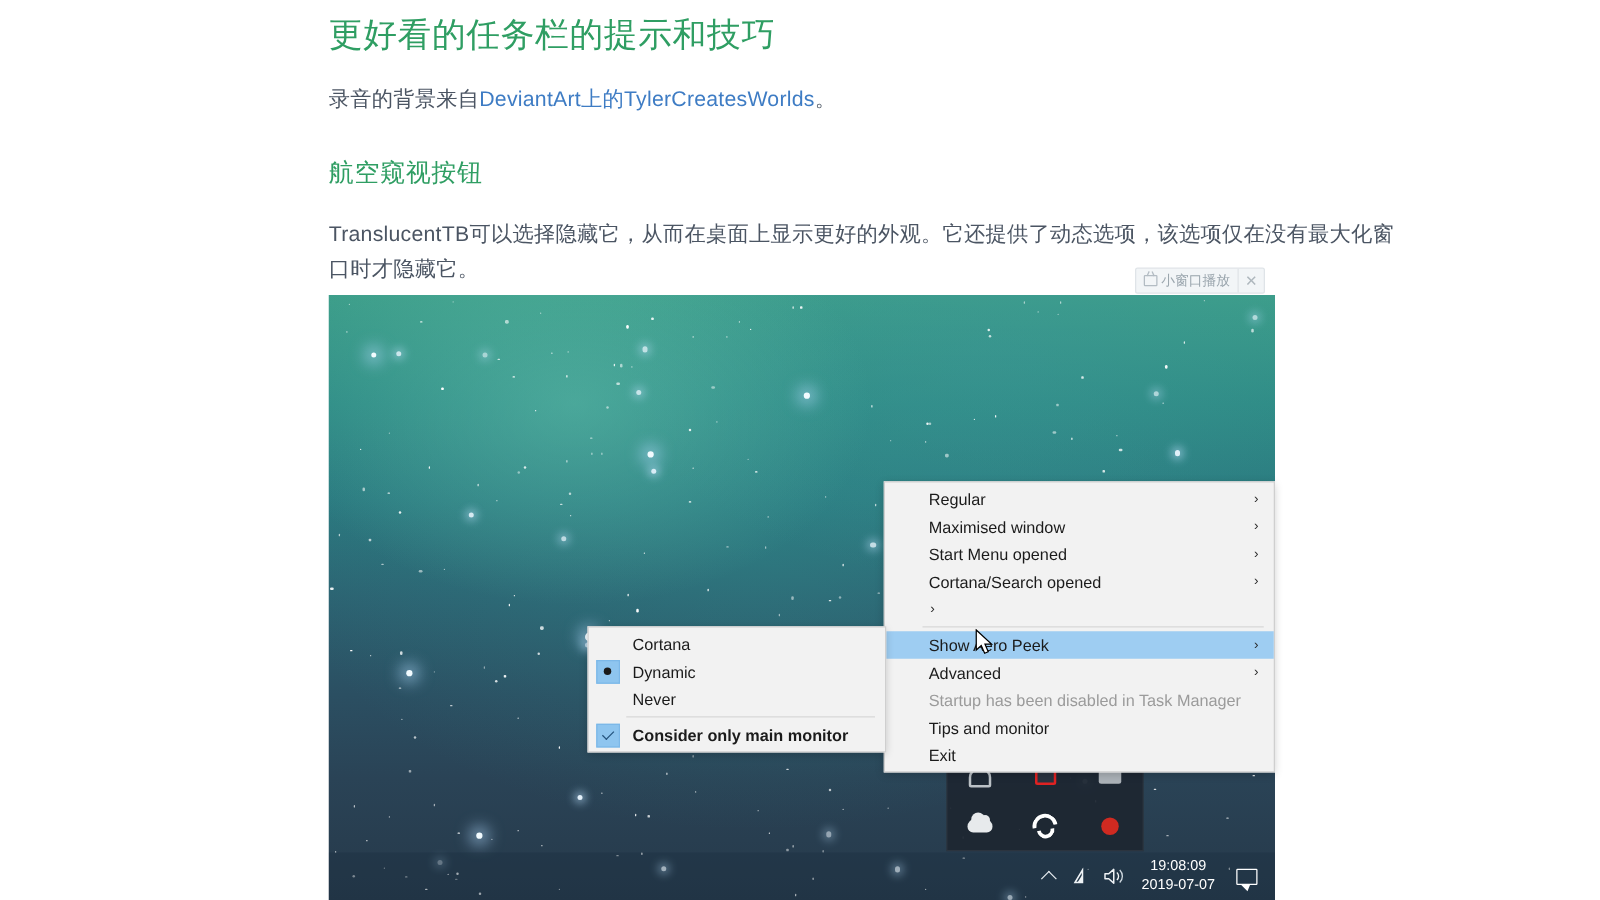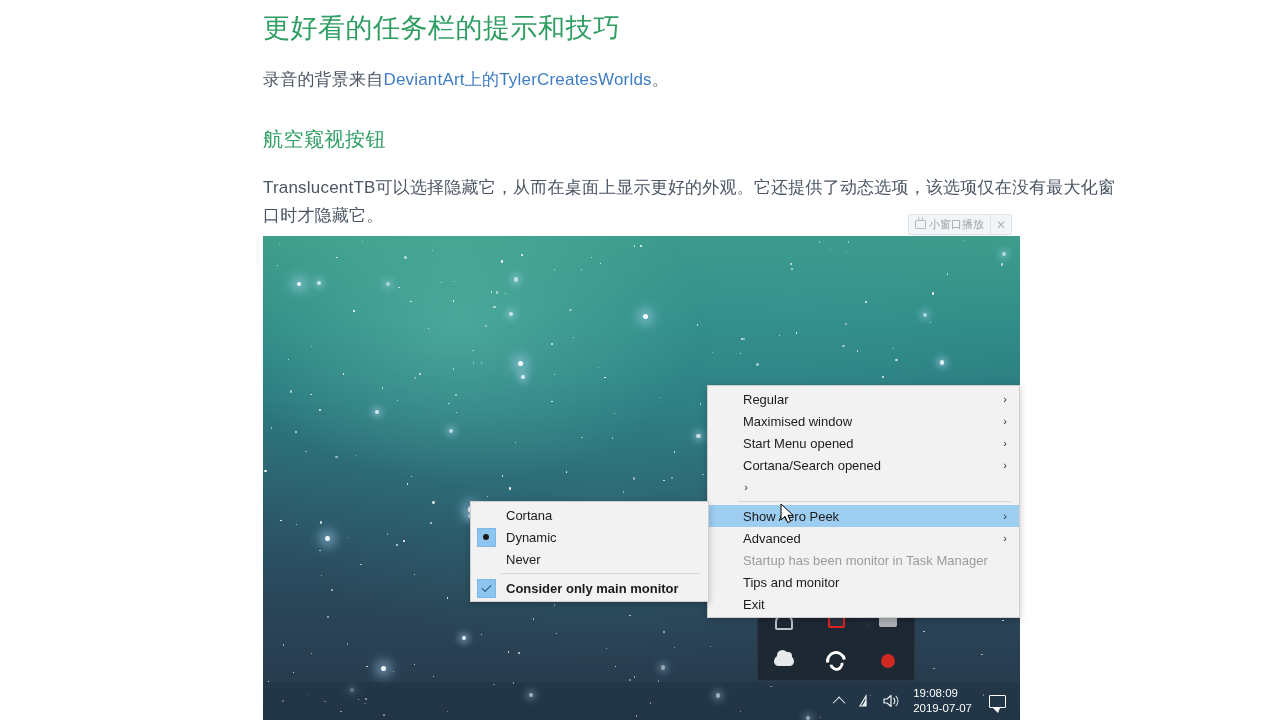--- a/index.html
+++ b/index.html
@@ -102,21 +102,21 @@
   }
   .tray { display: flex; align-items: center; gap: 0; padding-right: 8px; height: 38px; }
   .tray-btn { width: 26px; height: 38px; display:flex; align-items:center; justify-content:center; }
   .chev {
     width: 9px; height: 9px;
     border-left: 1.4px solid #e9eef2; border-top: 1.4px solid #e9eef2;
     transform: rotate(45deg) translateY(2px);
   }
   .clock {
     color: #ffffff; font-size: 11.5px; line-height: 15px;
-    text-align: left; padding: 0 10px 0 8px;
+    text-align: center; padding: 0 10px 0 8px;
   }
   .actioncenter { width: 30px; height: 38px; display:flex; align-items:center; justify-content:center; }
   .bubble {
     width: 17px; height: 13px;
     border: 1.6px solid #ffffff; border-radius: 1px; position: relative;
   }
   .bubble::after {
     content:""; position:absolute; bottom:-6px; left: 3px;
     border-left: 5px solid transparent; border-right: 2px solid transparent;
     border-top: 5px solid #ffffff;
@@ -579,21 +579,21 @@
         <span class="mi-label">Show Aero Peek</span>
         <span class="mi-arrow">›</span>
       </div>
       <div class="menu-item">
         <span class="mi-gutter"></span>
         <span class="mi-label">Advanced</span>
         <span class="mi-arrow">›</span>
       </div>
       <div class="menu-item disabled">
         <span class="mi-gutter"></span>
-        <span class="mi-label">Startup has been monitor in Task Manager</span>
+        <span class="mi-label">Startup has been disabled in Task Manager</span>
         <span class="mi-arrow"></span>
       </div>
       <div class="menu-item">
         <span class="mi-gutter"></span>
         <span class="mi-label">Tips and monitor</span>
         <span class="mi-arrow"></span>
       </div>
       <div class="menu-item">
         <span class="mi-gutter"></span>
         <span class="mi-label">Exit</span>

